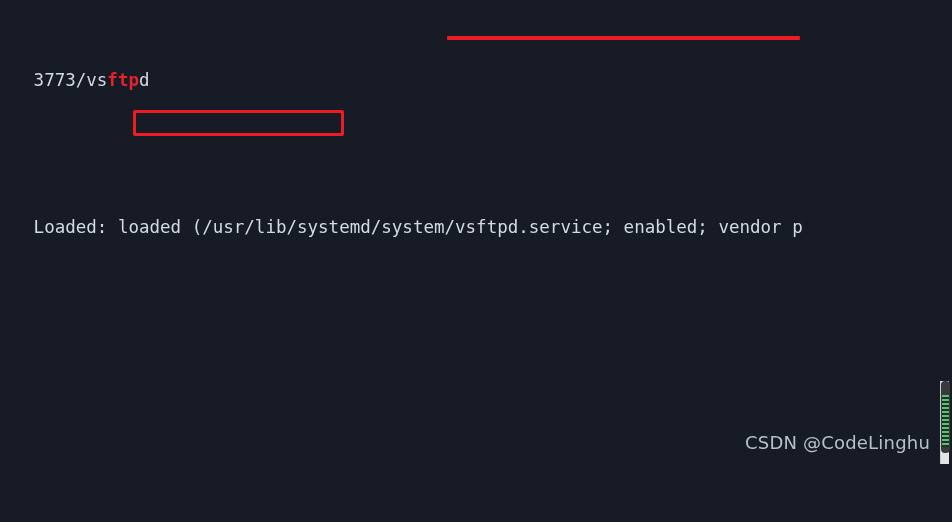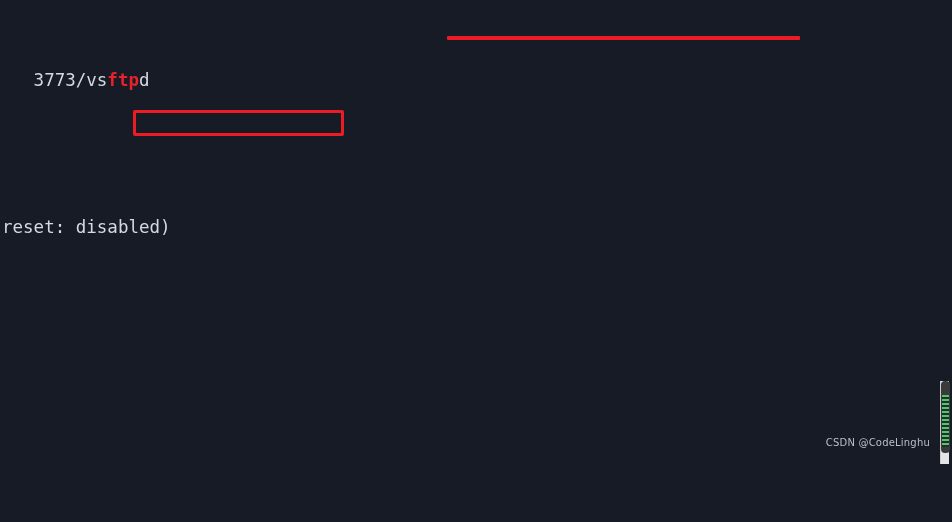--- a/index.html
+++ b/index.html
@@ -50,21 +50,21 @@
     border-radius: 2px;
     pointer-events: none;
   }
 
   
   .watermark {
     position: absolute;
     right: 22px;
     bottom: 9px;
     font-family: "DejaVu Sans", "Liberation Sans", sans-serif;
-    font-size: 10px;
+    font-size: 18px;
     color: #b9bfcc;
     letter-spacing: 0.2px;
     white-space: nowrap;
   }
 
   
   .scrollbar {
     position: absolute;
     right: 3px;
     top: 381px;
@@ -102,21 +102,21 @@
 <body>
 
 <div id="terminal">
 
   <div class="screen">
 
     <div class="line"><span>   3773/vs</span><span class="fg-red">ftp</span><span>d</span></div>
 
 
 
-    <div class="line">reset: disabled)</div>
+    <div class="line">   Loaded: loaded (/usr/lib/systemd/system/vsftpd.service; enabled; vendor p</div>
 
     
 
     
     
     
     
     
     
 

